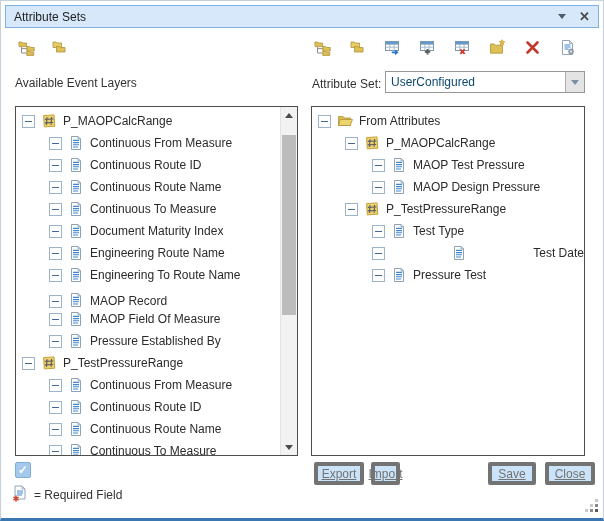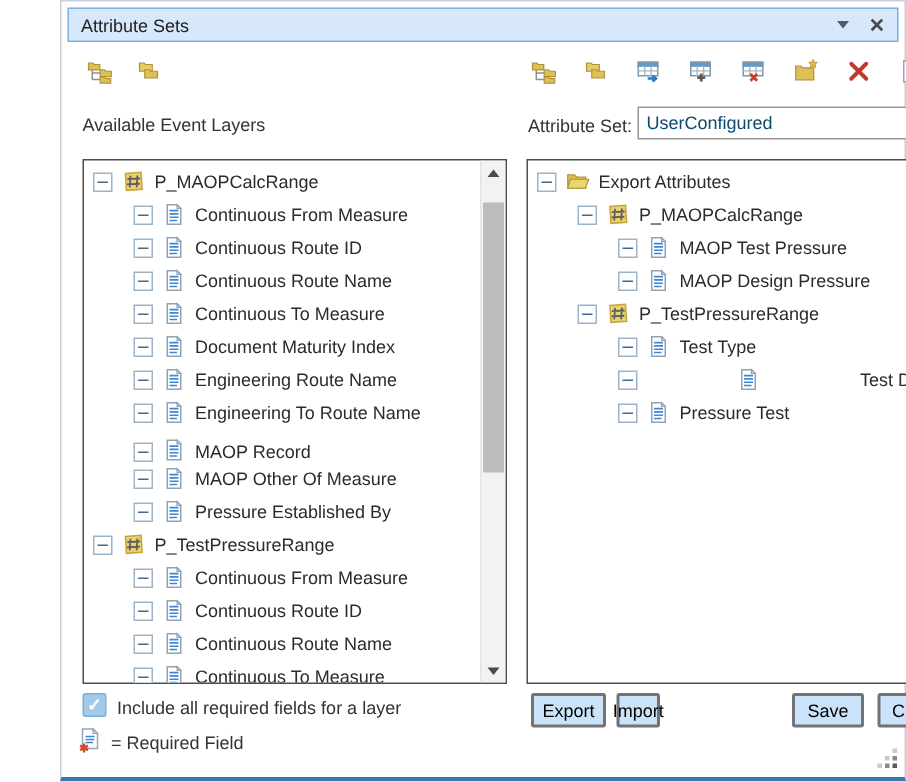--- a/index.html
+++ b/index.html
@@ -4,21 +4,21 @@
 <style>
   * { box-sizing: border-box; margin: 0; padding: 0; }
   html,body { width: 604px; height: 521px; }
   body {
     font-family: "Liberation Sans", sans-serif;
     font-size: 12px; color: #333; background: #fff; position: relative;
     overflow: hidden;
   }
   .window {
     position: absolute; inset: 0; background: #fff;
-    border: 1px solid #c6d0da; border-bottom: 3px solid #3a77b0; margin-left: 40px;
+    border: 1px solid #c6d0da; border-bottom: 3px solid #3a77b0;
   }
   
   .titlebar {
     position: absolute; left: 4px; top: 4px; right: 4px; height: 23px;
     background: #d6e8fa; border: 1px solid #7fb1e3;
     display: flex; align-items: center; padding: 0 8px;
   }
   .titlebar .title { color: #222; }
   .tb-controls { margin-left: auto; display: flex; align-items: center; gap: 13px; }
   .pin-tri { width: 0; height: 0; border-left: 4px solid transparent; border-right: 4px solid transparent; border-top: 5px solid #4f5b66; cursor: pointer; }
@@ -64,23 +64,23 @@
     background: #a4c9ea; border: 1px solid #7fafd9; border-radius: 2px;
     color: #fff; display: flex; align-items: center; justify-content: center;
     font-weight: bold; font-size: 12px; cursor: pointer;
   }
   .chk::after { content: "\2713"; }
   .chk-label { position: absolute; left: 37px; top: 464px; }
   .req-icon  { position: absolute; left: 11px; top: 484px; width: 16px; height: 18px; }
   .req-label { position: absolute; left: 33px; top: 487px; }
   .btn {
     position: absolute; top: 461px; height: 23px;
-    background: #cbe3f8; border: 2px solid #737373; border-radius: 2px;
-    color: #000000; font-size: 12px; font-family: "Liberation Sans", sans-serif;
-    display: flex; align-items: center; justify-content: center; cursor: pointer;
+    background: #cbe3f8; border: 4px solid #737373; border-radius: 2px;
+    color: #737373; font-size: 12px; font-family: "Liberation Sans", sans-serif;
+    display: flex; align-items: center; justify-content: center; cursor: pointer; text-decoration: underline;
   }
   .btn-export { left: 313px; width: 50px; }
   .btn-import { left: 370px; width: 29px; }
   .btn-save   { left: 487px; width: 48px; }
   .btn-close  { left: 544px; width: 50px; }
   
   .resize-grip { position: absolute; right: 4px; bottom: 5px; width: 14px; height: 14px; cursor: nwse-resize; }
   .grip-dot {
     position: absolute; left: 0; top: 10px; width: 3px; height: 3px; background: #c9c9c9;
     box-shadow: 5px 0 0 #8a8a8a, 10px 0 0 #5a5a5a, 5px -5px 0 #c9c9c9, 10px -5px 0 #8a8a8a, 10px -10px 0 #c9c9c9;
@@ -309,21 +309,21 @@
           <span class="expander">
             <span class="minus"></span>
           </span>
           <span class="node-icon">
             <svg width="16" height="16" viewBox="0 0 16 16">
               <path d="M3.5 1.5 h6.5 l2.5 2.5 v10.5 h-9 z" fill="#fff" stroke="#8fa3b5"></path>
               <path d="M10 1.5 v2.5 h2.5 z" fill="#dce8f4" stroke="#8fa3b5" stroke-width="0.8"></path>
               <path d="M5 5.4 h6 M5 7.6 h6 M5 9.8 h6 M5 12 h5" stroke="#3f87d2" stroke-width="1.1"></path>
             </svg>
           </span>
-          <span class="tree-label">MAOP Other Of Measure</span>
+          <span class="tree-label">MAOP Field Of Measure</span>
         </div>
         <div class="tree-row" style="padding-left: 33px; align-items: center;">
           <span class="expander">
             <span class="minus"></span>
           </span>
           <span class="node-icon">
             <svg width="16" height="16" viewBox="0 0 16 16">
               <path d="M3.5 1.5 h6.5 l2.5 2.5 v10.5 h-9 z" fill="#fff" stroke="#8fa3b5"></path>
               <path d="M10 1.5 v2.5 h2.5 z" fill="#dce8f4" stroke="#8fa3b5" stroke-width="0.8"></path>
               <path d="M5 5.4 h6 M5 7.6 h6 M5 9.8 h6 M5 12 h5" stroke="#3f87d2" stroke-width="1.1"></path>
@@ -412,21 +412,21 @@
         <div class="tree-row" style="padding-left: 6px;">
           <span class="expander">
             <span class="minus"></span>
           </span>
           <span class="node-icon">
             <svg width="16" height="16" viewBox="0 0 16 16">
               <path d="M1.5 3.5 h4.5 l1.5 1.5 h6 v7.5 h-12 z" fill="#d9bd4e" stroke="#b1913a" stroke-width="0.8"></path>
               <path d="M3.2 6.5 h12.3 l-2.3 6 h-11.7 z" fill="#ecd46e" stroke="#b1913a" stroke-width="0.8"></path>
             </svg>
           </span>
-          <span class="tree-label">Export Attributes</span>
+          <span class="tree-label">From Attributes</span>
         </div>
         <div class="tree-row" style="padding-left: 33px;">
           <span class="expander">
             <span class="minus"></span>
           </span>
           <span class="node-icon">
             <svg width="16" height="16" viewBox="0 0 16 16">
               <path d="M2.6 2.6 L13 1.9 L13.8 13.2 L3.3 13.9 Z" fill="#ecd170" stroke="#c7a33b"></path>
               <path d="M6 4.2 L5.5 12 M10.6 4 L10.1 11.8 M3.9 6.4 L12.4 6 M3.7 9.9 L12.2 9.5" stroke="#5d5d5d" stroke-width="1.2" fill="none"></path>
             </svg>
@@ -507,21 +507,20 @@
               <path d="M10 1.5 v2.5 h2.5 z" fill="#dce8f4" stroke="#8fa3b5" stroke-width="0.8"></path>
               <path d="M5 5.4 h6 M5 7.6 h6 M5 9.8 h6 M5 12 h5" stroke="#3f87d2" stroke-width="1.1"></path>
             </svg>
           </span>
           <span class="tree-label">Pressure Test</span>
         </div>
       </div>
   </div>
 
   <div class="chk"></div>
-  <span class="chk-label">Include all required fields for a layer</span>
   <span class="req-icon">
     <svg width="16" height="18" viewBox="0 0 16 18">
       <path d="M3 1 h7 l3 3 v10 h-10 z" fill="#fff" stroke="#92a4b5"></path>
       <path d="M10 1 v3 h3 z" fill="#dce8f4" stroke="#92a4b5" stroke-width="0.8"></path>
       <path d="M5 6 h6 M5 8 h6 M5 10 h5" stroke="#3f87d2" stroke-width="1"></path>
       <path d="M4 10.6 v6 M1.4 12.1 l5.2 3 M6.6 12.1 l-5.2 3" stroke="#d1492f" stroke-width="1.6"></path>
     </svg>
   </span>
   <span class="req-label">= Required Field</span>
 

